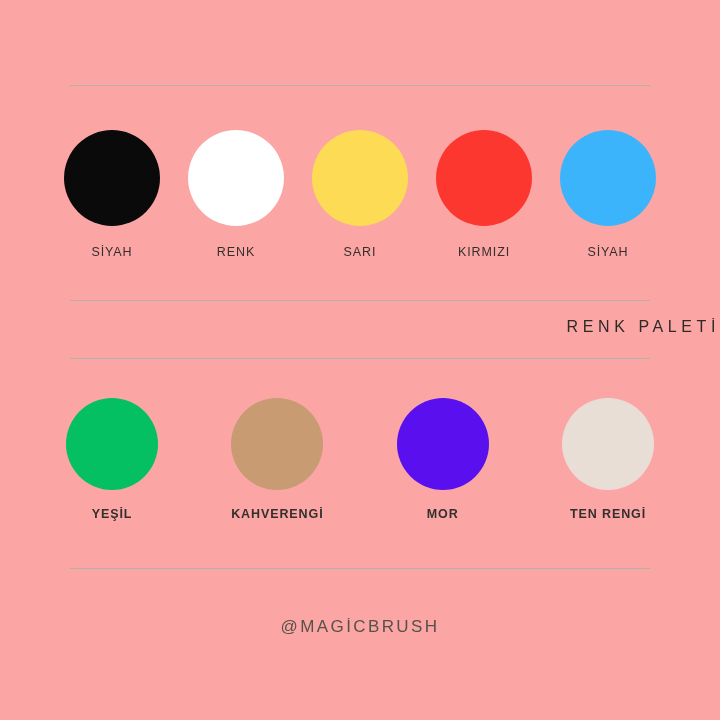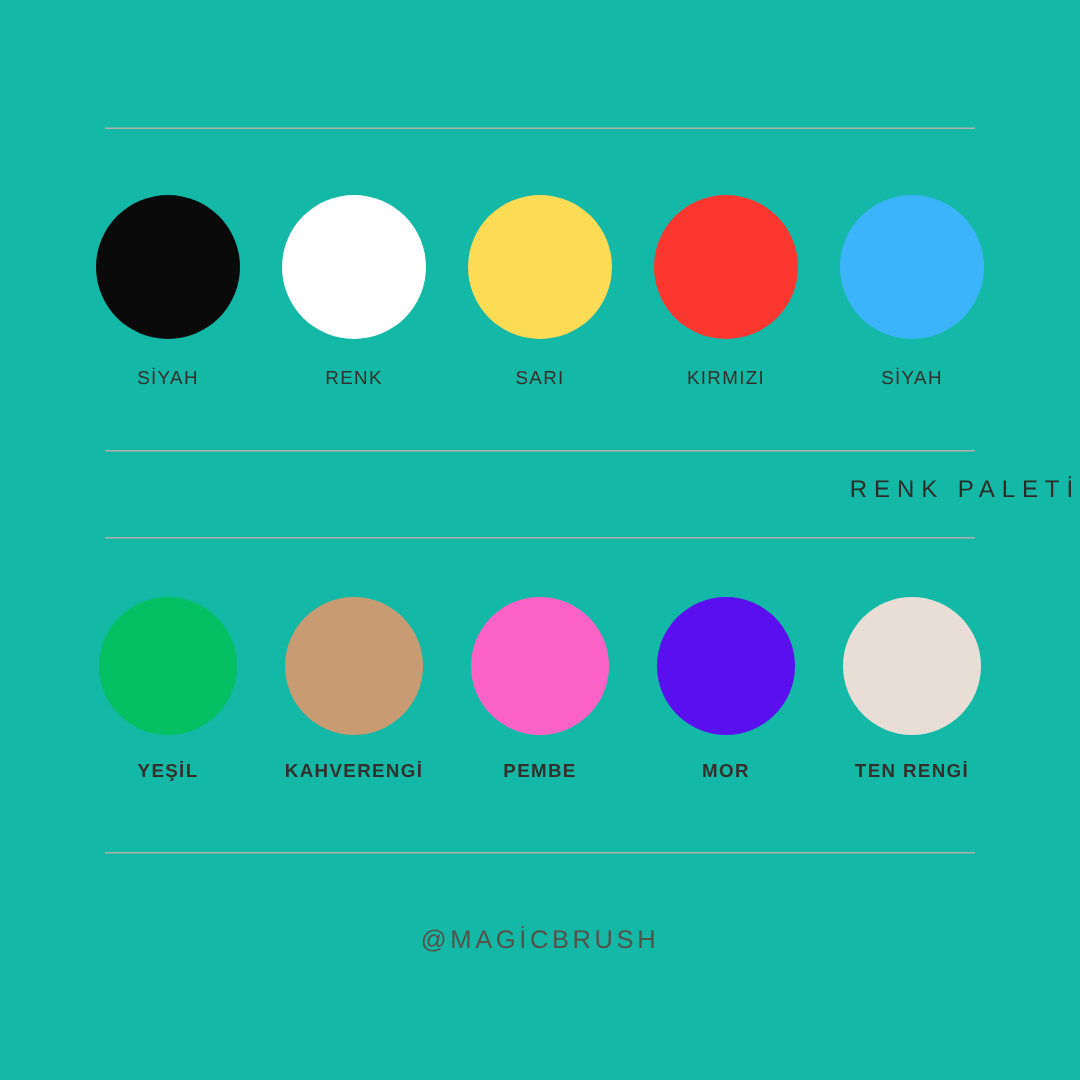--- a/index.html
+++ b/index.html
@@ -96,21 +96,21 @@
     width: 720px;
     text-align: center;
     font-size: 17px;
     letter-spacing: 2.4px;
     color: #565149;
   }
 </style>
 </head>
 <body style="background: rgb(244, 242, 237);">
 
-<div class="poster" style="background: #14b8a6;">
+<div class="poster" style="background: #fca5a5;">
 
   <div class="rule rule-top" style="background-color: rgb(181, 177, 168);"></div>
 
   <div class="swatch-row row-top">
     <div class="swatch">
       <span class="dot" style="background-color: rgb(10, 10, 10);"></span>
       <span class="swatch-label">SİYAH</span>
     </div>
     <div class="swatch">
       <span class="dot" style="background-color: rgb(255, 255, 255);"></span>
@@ -139,24 +139,20 @@
   <div class="swatch-row row-bottom">
     <div class="swatch">
       <span class="dot" style="background-color: rgb(4, 192, 99);"></span>
       <span class="swatch-label">YEŞİL</span>
     </div>
     <div class="swatch">
       <span class="dot" style="background-color: rgb(200, 155, 114);"></span>
       <span class="swatch-label">KAHVERENGİ</span>
     </div>
     <div class="swatch">
-      <span class="dot" style="background-color: rgb(253, 99, 198);"></span>
-      <span class="swatch-label">PEMBE</span>
-    </div>
-    <div class="swatch">
       <span class="dot" style="background-color: rgb(90, 16, 238);"></span>
       <span class="swatch-label">MOR</span>
     </div>
     <div class="swatch">
       <span class="dot" style="background-color: rgb(233, 222, 214);"></span>
       <span class="swatch-label">TEN RENGİ</span>
     </div>
   </div>
 
   <div class="rule rule-bottom" style="background-color: rgb(181, 177, 168);"></div>

